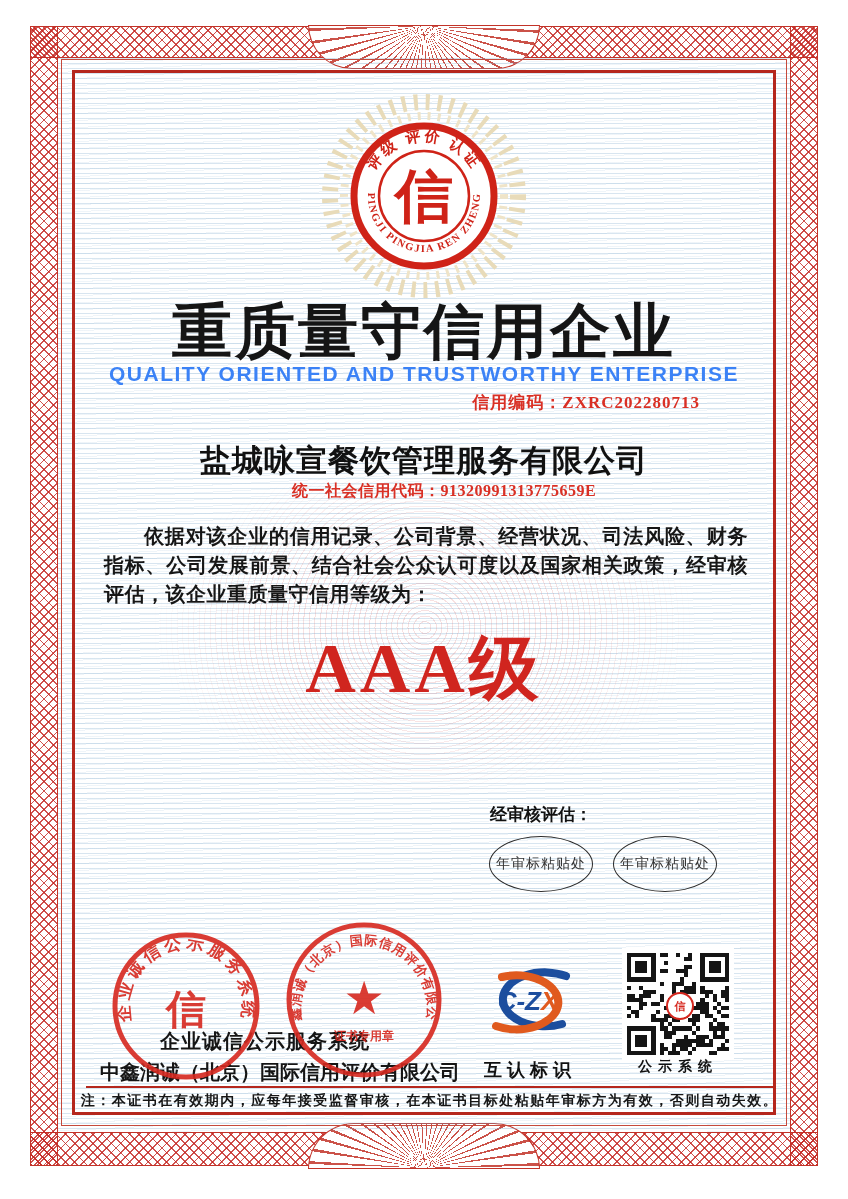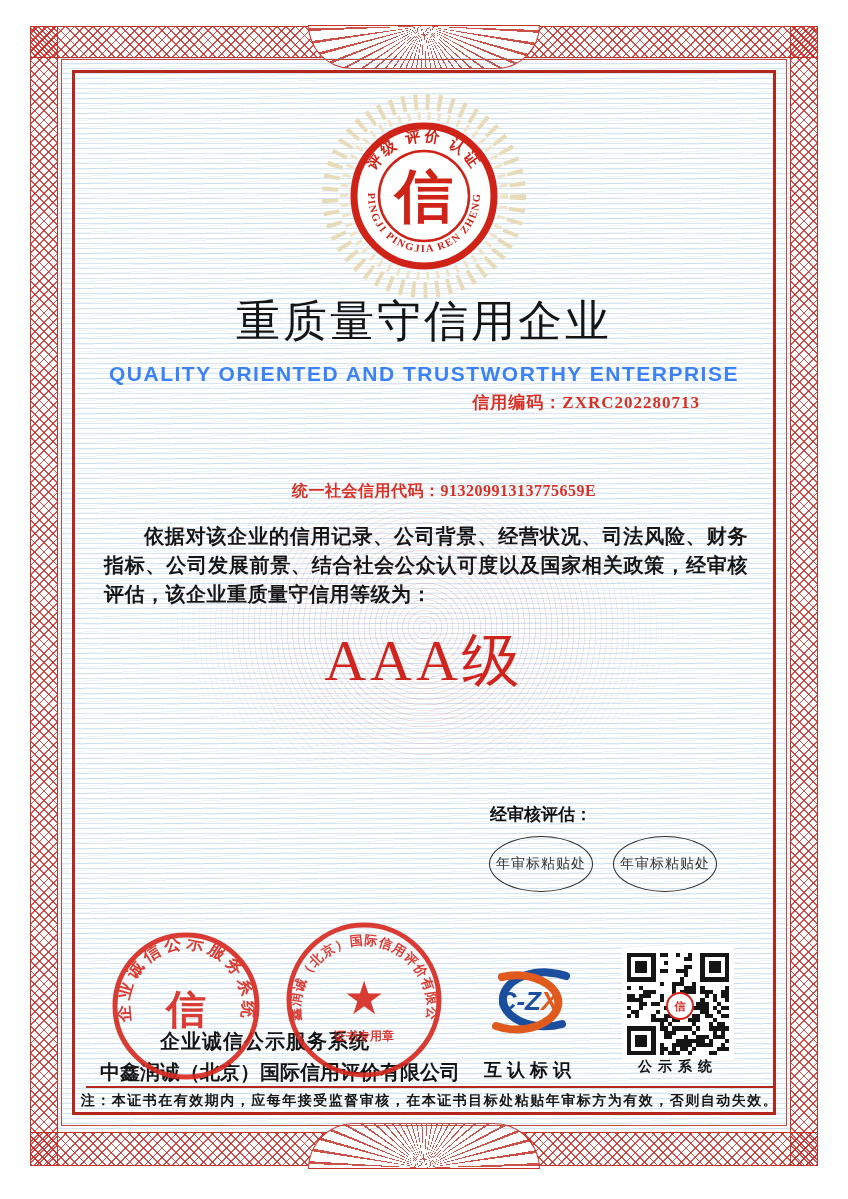--- a/index.html
+++ b/index.html
@@ -32,35 +32,35 @@
     -webkit-mask:radial-gradient(closest-side,#000 50%,transparent 100%);
             mask:radial-gradient(closest-side,#000 50%,transparent 100%);}
   .frame-thin{position:absolute;left:61px;right:61px;top:59px;bottom:73px;border:1px solid #c54a3c;}
   .frame-thick{position:absolute;left:72px;right:72px;top:70px;bottom:84px;border:3px solid #b5271d;}
 
   
   .emblem{position:absolute;left:294px;top:92px;width:260px;height:212px;}
 
   
   .title{position:absolute;left:0;right:0;top:292px;text-align:center;
-    font-size:44px;font-weight:400;letter-spacing:3px;color:#151515;}
+    font-size:60px;font-weight:700;letter-spacing:3px;color:#151515;}
   .subtitle{position:absolute;left:0;right:0;top:362px;text-align:center;
     font-family:"Liberation Sans","DejaVu Sans",sans-serif;
     font-size:21px;font-weight:700;letter-spacing:1.5px;color:#3b82f6;}
   .credit-code{position:absolute;right:148px;top:391px;
     font-size:17px;font-weight:700;color:#d93025;letter-spacing:1px;}
   .company{position:absolute;left:0;right:0;top:440px;text-align:center;
     font-size:31px;font-weight:900;letter-spacing:1px;color:#111;}
   .uscc{position:absolute;left:0;right:0;top:481px;text-align:center;
     font-size:16px;font-weight:700;color:#d93025;letter-spacing:.5px;margin-left:40px;}
   .paragraph{position:absolute;left:104px;width:644px;top:522px;
     font-size:20px;font-weight:700;line-height:29px;text-indent:2em;text-align:justify;
     color:#161616;letter-spacing:.5px;}
   .rating{position:absolute;left:0;right:0;top:622px;text-align:center;
-    font-size:58px;font-weight:400;color:#d0251f;letter-spacing:4px;}
+    font-size:70px;font-weight:700;color:#d0251f;letter-spacing:4px;}
 
   
   .details{position:absolute;left:120px;top:776px;font-size:17px;font-weight:700;color:#111;}
   .details .row{height:29px;line-height:29px;white-space:nowrap;}
   .details .lbl{margin-right:6px;}
   .annual-title{position:absolute;left:490px;top:803px;font-size:17px;font-weight:700;color:#111;}
   .sticker{position:absolute;width:102px;height:54px;border:1.5px solid #2b2b2b;border-radius:50%;
     display:flex;align-items:center;justify-content:center;font-size:14px;color:#333;letter-spacing:1px;}
   .sticker-1{left:489px;top:836px;} .sticker-2{left:613px;top:836px;}
 
@@ -125,20 +125,21 @@
     </text>
     <text x="130" y="124" font-size="58" font-weight="bold" fill="#cf2318" text-anchor="middle">信</text>
   </svg>
 
   <div class="title">重质量守信用企业</div>
   <div class="subtitle">QUALITY ORIENTED AND TRUSTWORTHY ENTERPRISE</div>
   <div class="credit-code">
     <span>信用编码：</span><span>ZXRC202280713</span>
   </div>
 
+  <div class="company">盐城咏宣餐饮管理服务有限公司</div>
   <div class="uscc">
     <span>统一社会信用代码：</span><span>91320991313775659E</span>
   </div>
 
   <div class="paragraph">依据对该企业的信用记录、公司背景、经营状况、司法风险、财务指标、公司发展前景、结合社会公众认可度以及国家相关政策，经审核评估，该企业重质量守信用等级为：</div>
   <div class="rating">AAA级</div>
 
 
   <div class="annual-title">经审核评估：</div>
   <div class="sticker sticker-1">年审标粘贴处</div>

